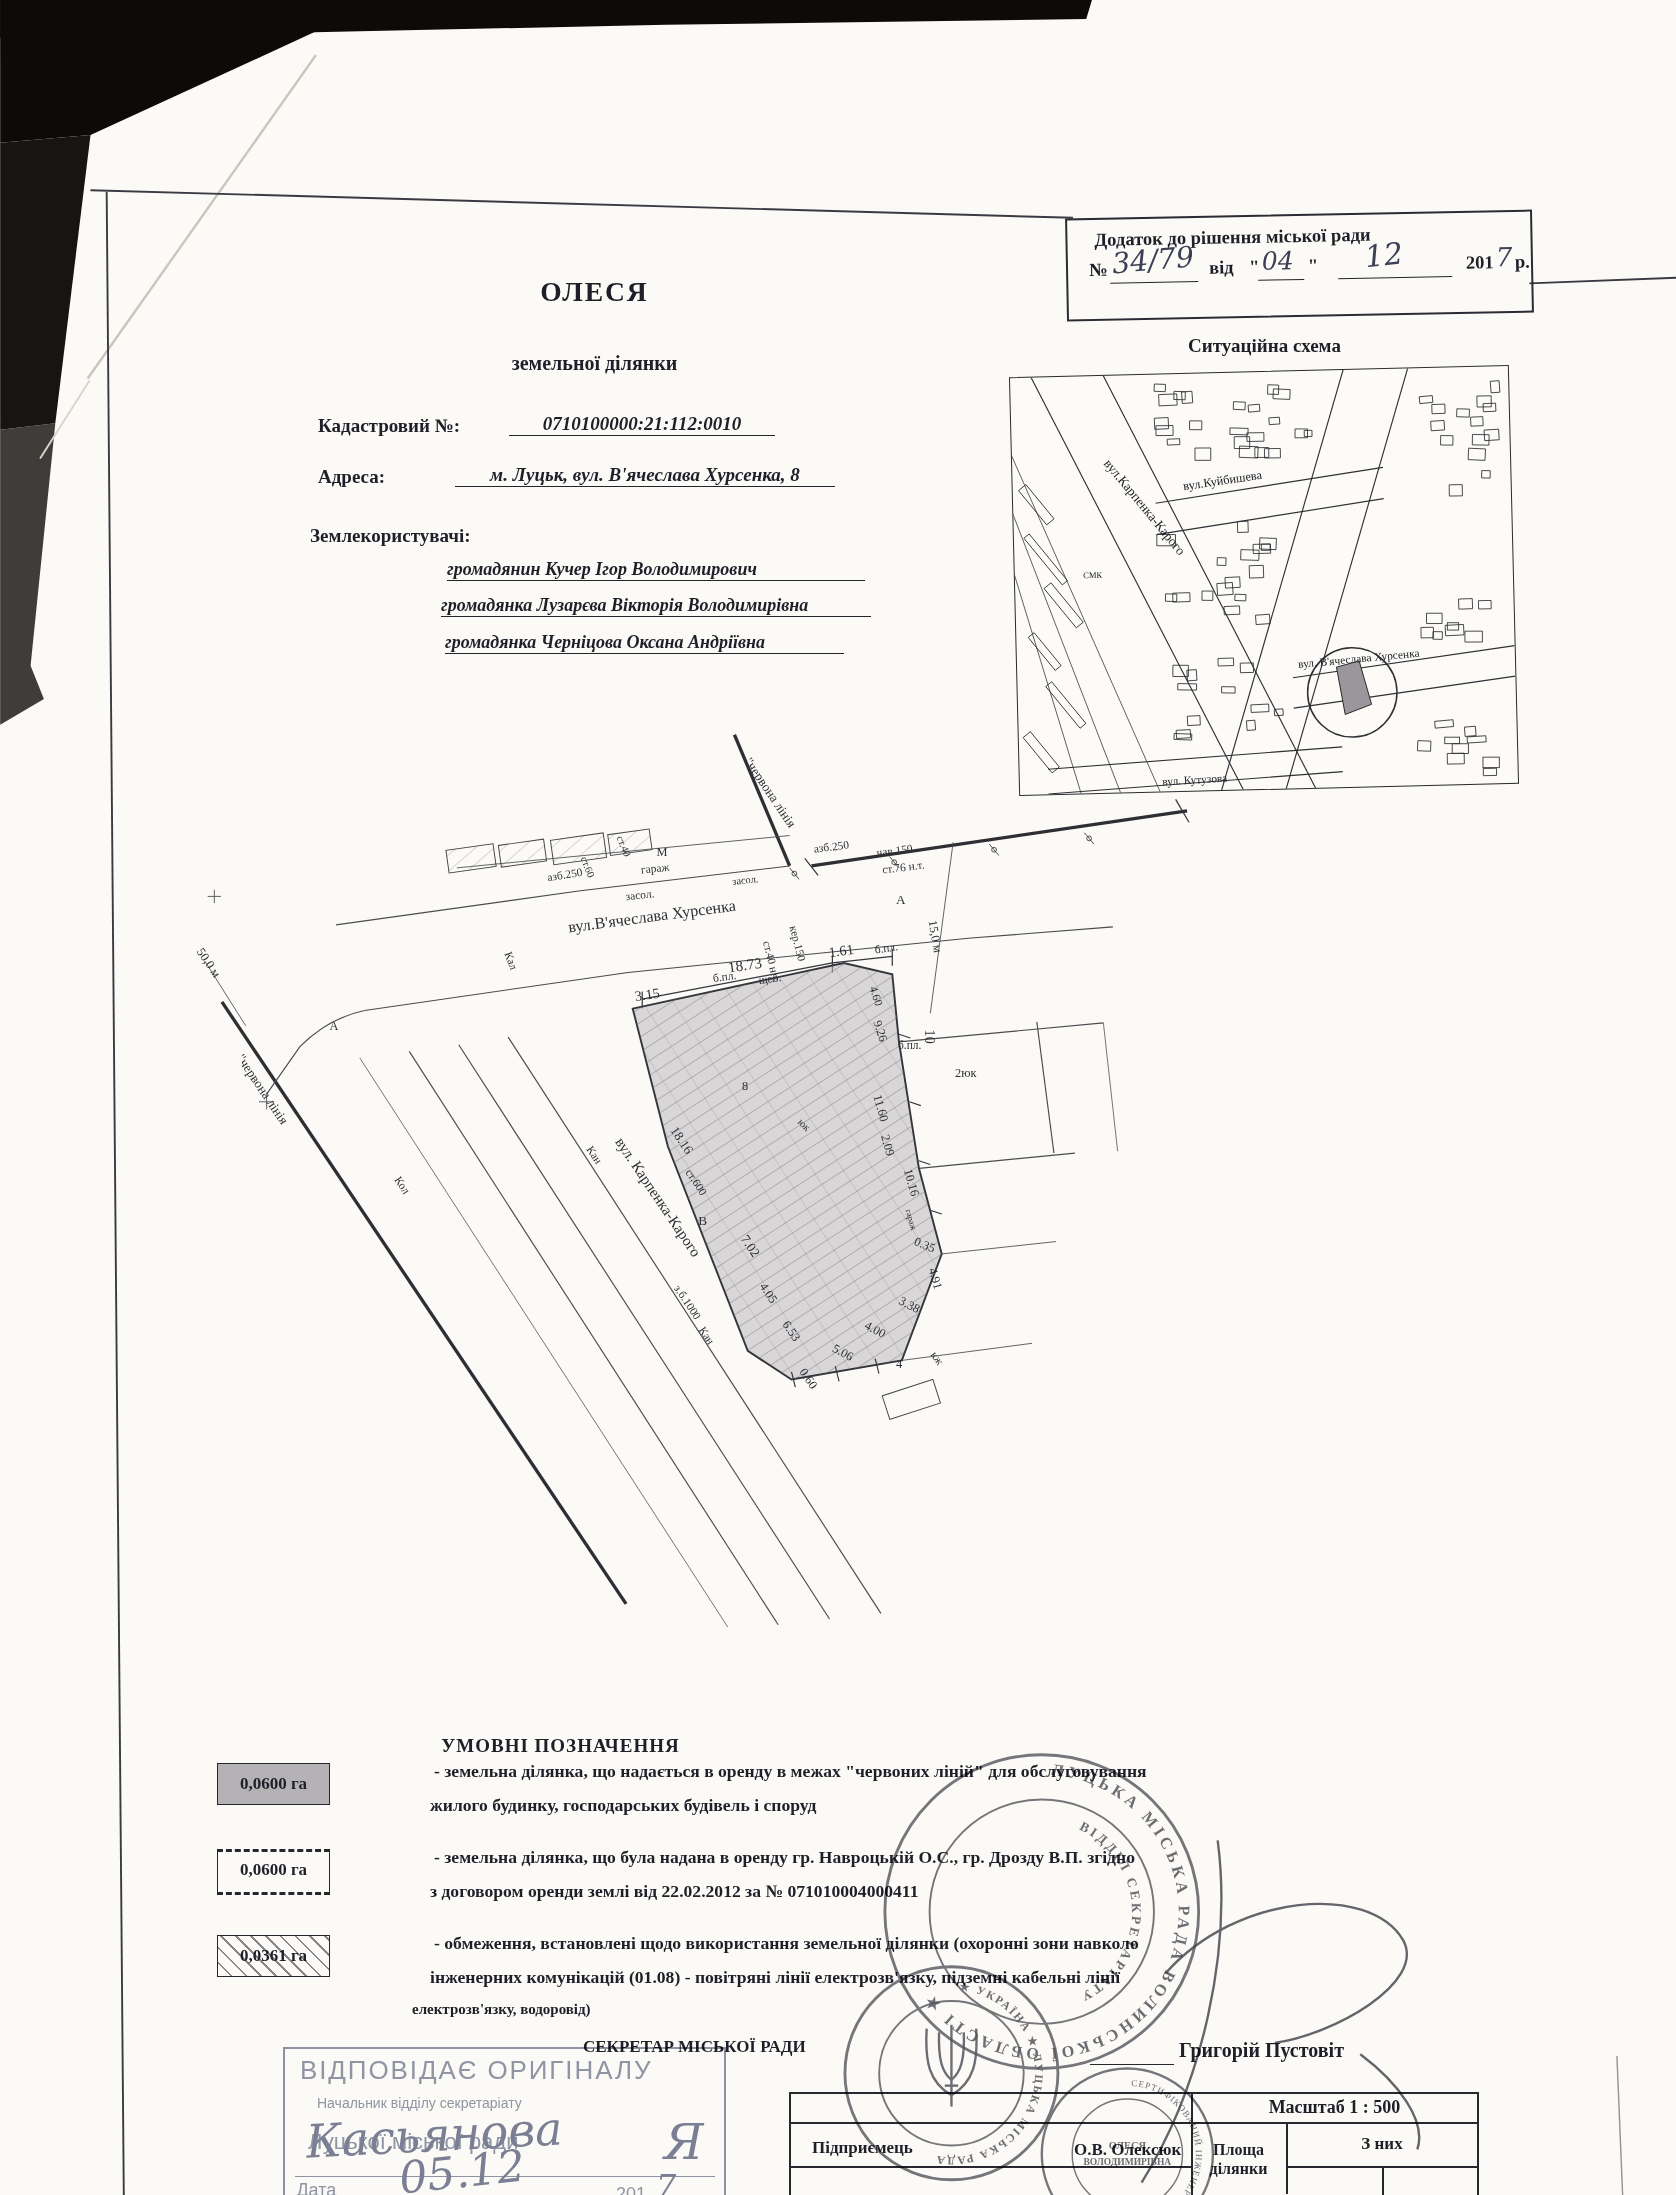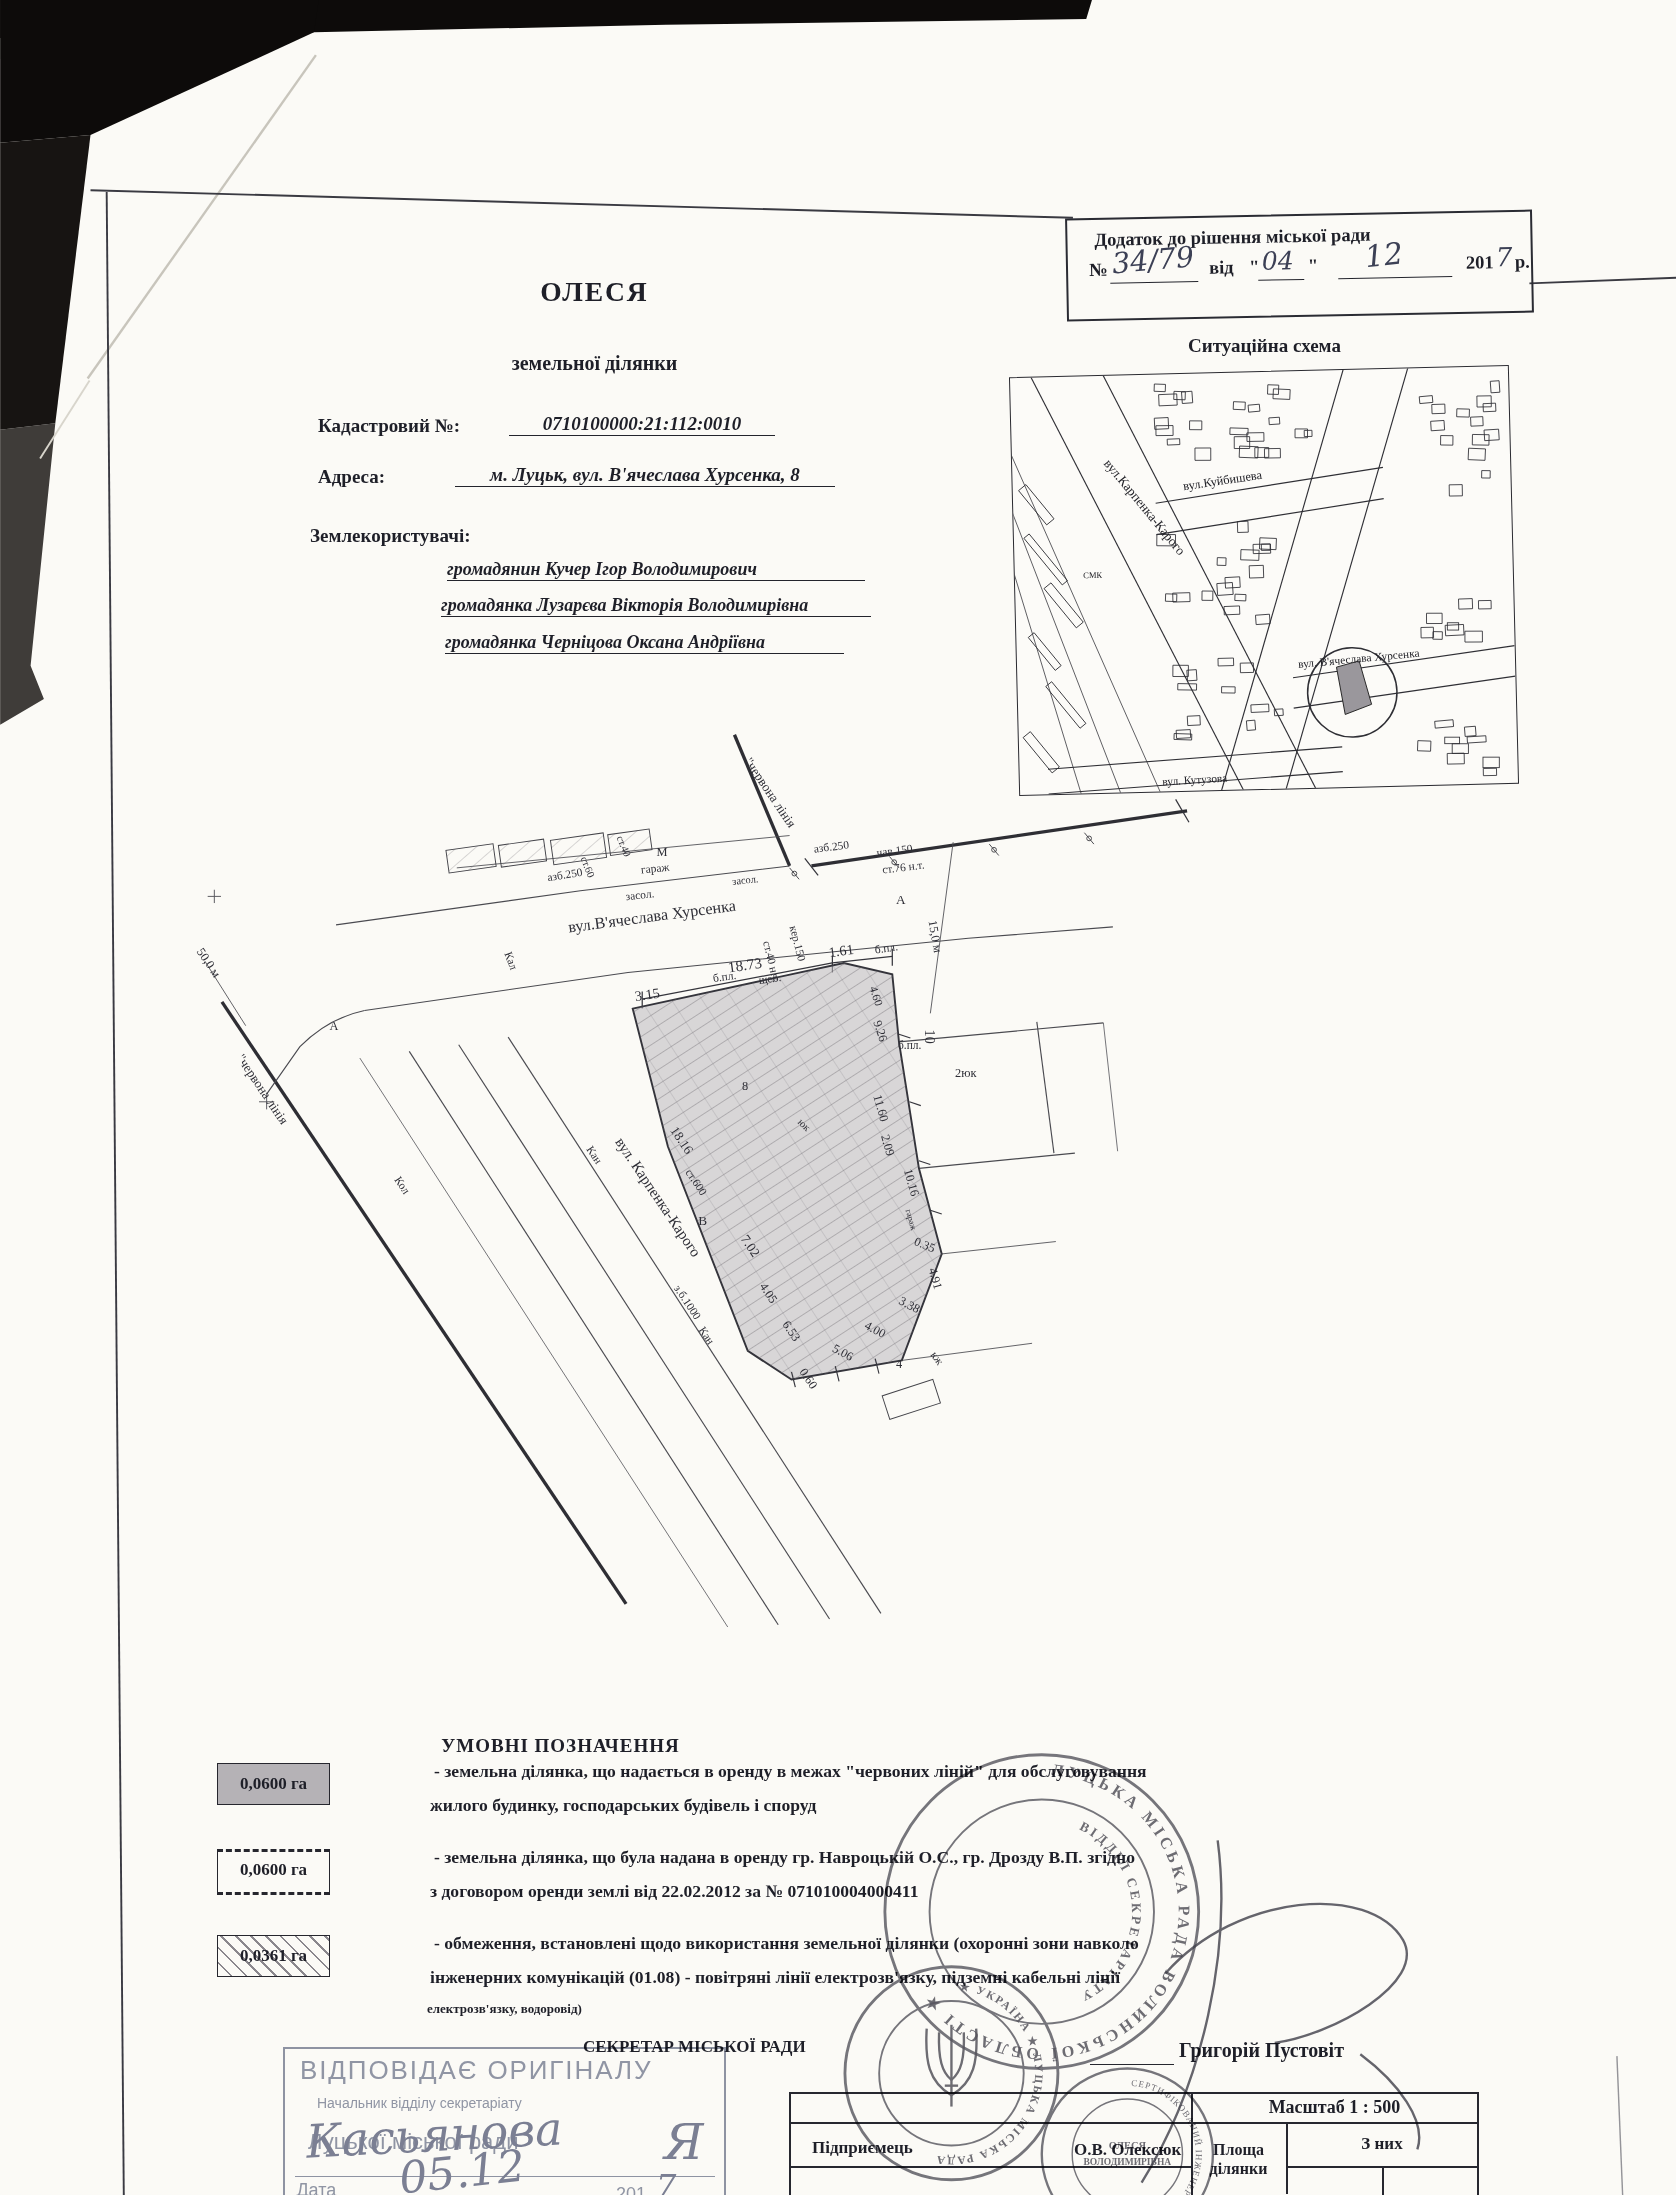--- a/index.html
+++ b/index.html
@@ -338,21 +338,21 @@
   <div class="abs" style="left:217px;top:1847px;width:1141px;">
     <div class="abs doc" style="left:0;top:1.9px;width:111px;height:40px;border-top:3.8px dashed #26262e;border-bottom:3.8px dashed #26262e;border-left:1.9px solid #26262e;border-right:1.9px solid #26262e;text-align:center;font-size:17px;line-height:36px;">0,0600 га</div>
     <div class="doc abs" style="left:217px;top:0;font-size:17.6px;width:913px;">- земельна ділянка, що була надана в оренду гр. Навроцькій О.С., гр. Дрозду В.П. згідно</div>
     <div class="doc abs" style="left:213px;top:34px;font-size:17.6px;width:913px;">з договором оренди землі від 22.02.2012 за № 071010004000411</div>
   </div>
 
   <div class="abs" style="left:217px;top:1933px;width:1141px;">
     <div class="abs doc" style="left:0;top:1.9px;width:111px;height:40px;border:1.9px solid #26262e;text-align:center;font-size:17px;line-height:40px;background:repeating-linear-gradient(45deg,transparent,transparent 8.6px,#8a878d 8.6px,#8a878d 10.5px);">0,0361 га</div>
     <div class="doc abs" style="left:217px;top:0;font-size:17.6px;width:932px;">- обмеження, встановлені щодо використання земельної ділянки (охоронні зони навколо</div>
     <div class="doc abs" style="left:213px;top:34px;font-size:17.6px;width:932px;">інженерних комунікацій (01.08) -  повітряні лінії електрозв'язку, підземні кабельні лінії</div>
-    <div class="doc abs" style="left:210px;top:68px;font-size:13px;width:932px;">електрозв'язку, водоровід)</div>
+    <div class="doc abs" style="left:195px;top:68px;font-size:15px;width:932px;">електрозв'язку, водоровід)</div>
   </div>
 
   <div class="doc abs" style="left:583px;top:2037px;font-size:17px;">СЕКРЕТАР МІСЬКОЇ РАДИ</div>
   <div class="abs" style="left:1090px;top:2064px;width:84px;border-bottom:1.9px solid #26272f;"></div>
   <div class="doc abs" style="left:1179px;top:2039px;font-size:20px;">Григорій Пустовіт</div>
 
   <div class="abs" style="left:789px;top:2092px;width:690px;height:103px;">
     <div class="tbl-line" style="left:0;top:0;width:690px;height:1.9px;"></div>
     <div class="tbl-line" style="left:0;top:30px;width:690px;height:1.9px;"></div>
     <div class="tbl-line" style="left:0;top:74px;width:402px;height:1.9px;"></div>

